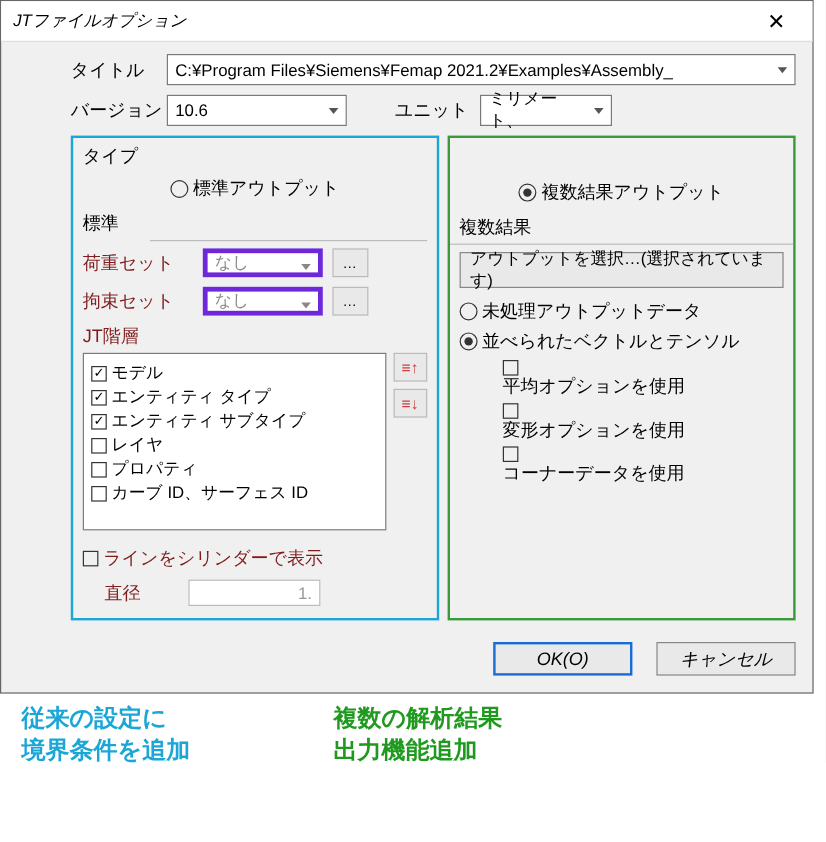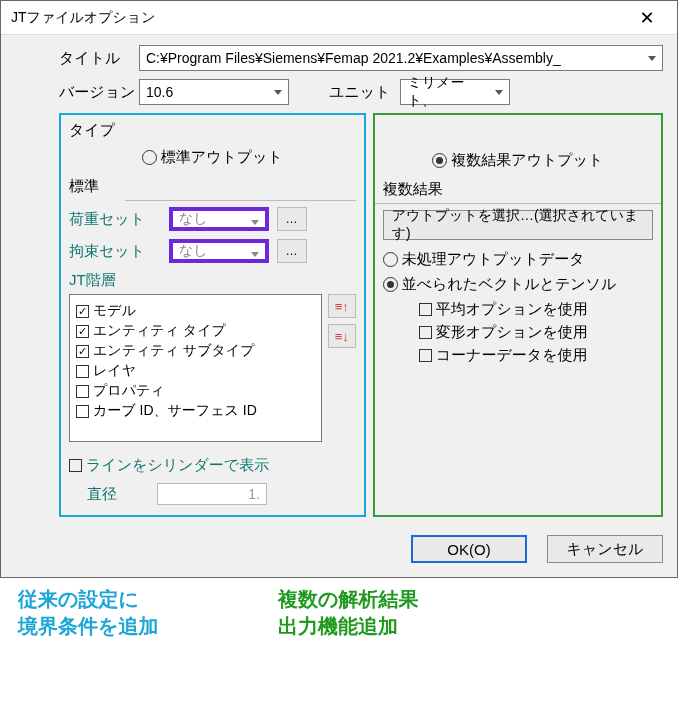--- a/index.html
+++ b/index.html
@@ -1,55 +1,55 @@
 <!DOCTYPE html>
 <html><head>
 <meta charset="utf-8">
 <style>
 * { box-sizing: border-box; font-family: "Meiryo UI", "Yu Gothic UI", sans-serif; }
 body { margin: 0; background: #fff; width: 688px; }
 .dialog { width: 678px; border: 1px solid #666; background: #f0f0f0; }
 .titlebar { height: 34px; display: flex; align-items: center; justify-content: space-between; padding: 0 10px; background: #fff; border-bottom: 1px solid #ddd; }
-.titlebar .title { font-size: 14px; }
+.titlebar .title { font-size: 14px; font-style: italic; }
 .titlebar .close { width: 40px; text-align: center; font-size: 18px; font-family: Arial; }
 .content { padding: 10px 14px 14px 14px; position: relative; margin-left: 44px; }
 .row { display: flex; align-items: center; margin-bottom: 8px; }
 .lbl { font-size: 15px; }
 .w80 { width: 80px; }
 .select { height: 26px; border: 1px solid #7a7a7a; background: #fff; font-size: 14px; padding: 0 20px 0 6px; display: flex; align-items: center; position: relative; }
 .select::after { content: ""; position: absolute; right: 6px; top: 10px; border-left: 4px solid transparent; border-right: 4px solid transparent; border-top: 5px solid #555; }
 .cols { display: flex; gap: 1px; }
 .col-left { width: 334px; border: 2px solid #1aa6d6; padding: 6px 8px 10px 8px; margin-right: 6px; }
 .col-right { width: 316px; border: 2px solid #3a9a3a; padding: 6px 8px 10px 8px; }
 .group-header { font-size: 15px; margin-bottom: 4px; }
 .radio-row { display: flex; align-items: center; justify-content: center; margin: 8px 0 10px 0; }
 .radio { width: 15px; height: 15px; border: 1px solid #333; border-radius: 50%; margin-right: 4px; display: inline-flex; align-items: center; justify-content: center; }
 .radio.checked::after { content: ""; width: 7px; height: 7px; background: #333; border-radius: 50%; }
 .hr { height: 1px; background: #bbb; margin: 0 -8px 6px -8px; }
 .hr-short { height: 1px; background: #bbb; margin: 0 0 6px 56px; }
-.dim { color: #0f766e; }
+.dim { color: #7f1d1d; }
 .small-select { width: 100px; height: 24px; border: 4px solid #6d28d9; background: #fff; position: relative; display: inline-flex; align-items: center; padding: 0 20px 0 6px; font-size: 14px; color: #888; }
 .small-select::after { content: ""; position: absolute; right: 6px; top: 9px; border-left: 4px solid transparent; border-right: 4px solid transparent; border-top: 5px solid #888; }
 .dot-btn { width: 30px; height: 24px; background: #e9e9e9; border: 1px solid #bbb; margin-left: 8px; display: inline-flex; align-items: center; justify-content: center; font-size: 12px; letter-spacing: 1px; }
 .tree-box { border: 1px solid #7a7a7a; background: #fff; padding: 6px; height: 148px; font-size: 14px; }
 .tree-item { display: flex; align-items: center; height: 20px; }
 .chk { width: 13px; height: 13px; border: 1px solid #333; margin-right: 4px; display: inline-flex; align-items: center; justify-content: center; font-size: 11px; line-height: 1; }
 .chk.on::after { content: "✓"; }
 .arrow-btns { display: flex; flex-direction: column; gap: 6px; margin-left: 6px; }
 .arrow-btn { width: 28px; height: 24px; background: #e9e9e9; border: 1px solid #bbb; display: flex; align-items: center; justify-content: center; font-size: 13px; }
 .arrow-btn.up { color: #d04040; }
 .arrow-btn.down { color: #d04040; }
 .cyl-row { display: flex; align-items: center; margin-top: 14px; }
 .diam-row { display: flex; align-items: center; margin-top: 8px; gap: 40px; }
 .num-input { width: 110px; height: 22px; border: 1px solid #bbb; background: #fff; text-align: right; padding: 0 6px; color: #999; font-size: 14px; display: inline-flex; align-items: center; justify-content: flex-end; }
 .big-btn { height: 30px; border: 1px solid #888; background: #e9e9e9; display: flex; align-items: center; justify-content: center; font-size: 14px; padding: 0 8px; margin: 6px 0 10px 0; }
 .radio-line { display: flex; align-items: center; margin: 6px 0; font-size: 15px; }
-.chk-line { display: flex; align-items: center; margin: 4px 0 4px 36px; font-size: 15px; }
+.chk-line { display: flex; align-items: flex-start; margin: 4px 0 4px 36px; font-size: 15px; flex-direction: column; }
 .btn-row { display: flex; gap: 20px; margin-top: 18px; justify-content: flex-end; }
-.btn { width: 116px; height: 28px; border: 1px solid #888; background: #e9e9e9; display: flex; align-items: center; justify-content: center; font-size: 15px; }
+.btn { width: 116px; height: 28px; border: 1px solid #888; background: #e9e9e9; display: flex; align-items: center; justify-content: center; font-size: 15px; font-style: italic; }
 .btn.primary { border: 2px solid #1a6bd6; }
 .captions { display: flex; padding: 8px 18px 18px 18px; font-size: 20px; font-weight: 600; }
 .cap-left { color: #1aa6d6; width: 260px; line-height: 1.35; }
 .cap-right { color: #1f9a1f; line-height: 1.35; }
 </style>
 </head>
 <body>
 
 <div class="dialog">
   <div class="titlebar">

